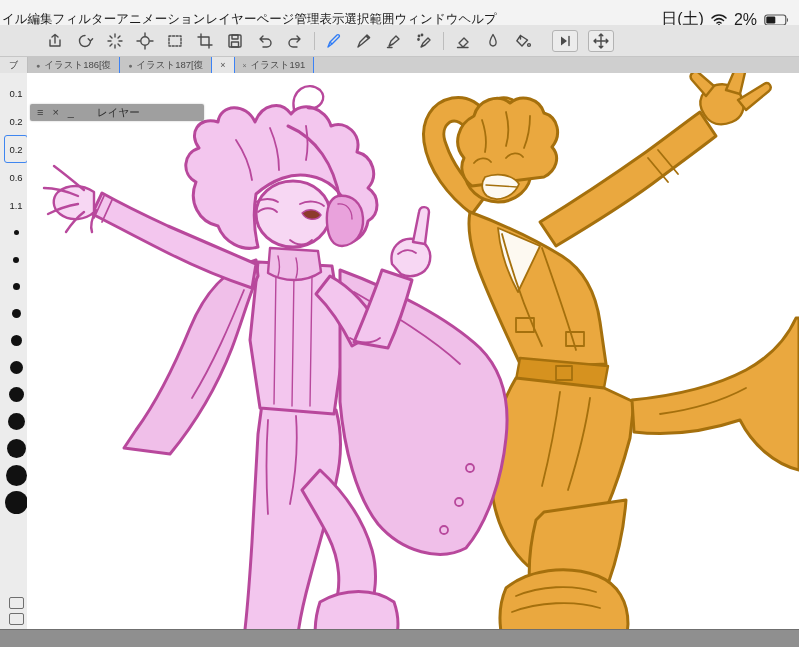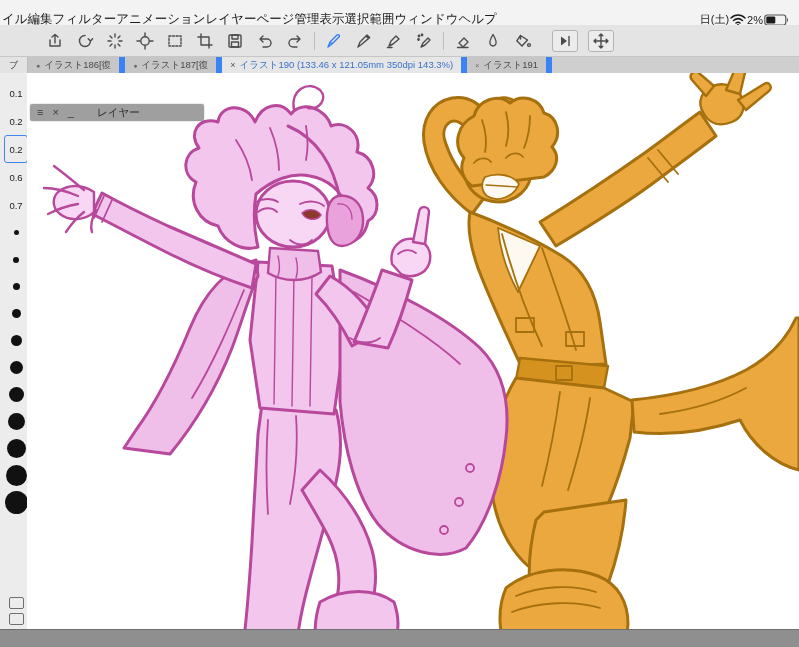--- a/index.html
+++ b/index.html
@@ -11,21 +11,21 @@
   }
   
   .menubar{
     position:absolute;left:0;top:0;width:799px;height:40px;
     background:#f3f3f3;border-bottom:1px solid #d2d2d2;
     display:flex;align-items:center;font-size:12.5px;color:#1c1c1c;
     box-sizing:border-box;
   }
   .menubar .menu-item{margin-left:0;white-space:nowrap;cursor:default;}
   .menubar .menu-item:first-child{margin-left:2px;}
-  .status-cluster{margin-left:auto;display:flex;align-items:center;gap:1px;margin-right:10px;font-size:11px;color:#1c1c1c;}
+  .status-cluster{margin-left:auto;display:flex;align-items:center;gap:7px;margin-right:10px;font-size:16px;color:#1c1c1c;}
   .status-cluster svg{display:block;}
   
   .toolbar{
     position:absolute;left:0;top:25px;width:799px;height:32px;
     background:#e4e4e4;border-bottom:1px solid #c6c6c6;
     display:flex;align-items:center;box-sizing:border-box;
   }
   .ticon-cell{width:30px;height:26px;display:flex;align-items:center;justify-content:center;flex:0 0 auto;}
   .ticon-cell:first-child{margin-left:40px;}
   .tb-divider{width:1px;height:18px;background:#bdbdbd;margin:0 4px;flex:0 0 auto;}
@@ -36,21 +36,21 @@
   .btn-frame{border:1px solid #b3b3b3;border-radius:3px;padding:1px 3px;background:#ececec;}
   .right-tools{margin-left:14px;display:flex;gap:10px;align-items:center;}
   
   .tabbar{
     position:absolute;left:0;top:57px;width:799px;height:16px;
     background:#cfcfcf;display:flex;align-items:stretch;font-size:9.5px;
   }
   .palette-head{width:27px;flex:0 0 auto;background:#e3e3e3;border-right:1px solid #bdbdbd;
     display:flex;align-items:center;justify-content:center;color:#333;font-size:9px;}
   .tab{display:flex;align-items:center;gap:4px;padding:0 8px;background:#c6c6c6;
-    border-right:6px solid #3b82f6;color:#4a4a4a;white-space:nowrap;overflow:hidden;cursor:default;}
+    border-right:1px solid #3b82f6;color:#4a4a4a;white-space:nowrap;overflow:hidden;cursor:default;}
   .tab .lead{font-size:7px;color:#6a6a6a;}
   .tab.active{background:#e6e6e6;color:var(--tab-active,#3a71c9);}
   .tab.active .lead{font-size:9px;color:#555;}
   
   .sidebar{
     position:absolute;left:0;top:73px;width:33px;height:556px;
     background:#ececec;border-right:1px solid #cfcfcf;box-sizing:border-box;
     display:flex;flex-direction:column;align-items:center;padding-top:6px;
   }
   .bsize-row{height:28px;display:flex;align-items:center;justify-content:center;
@@ -230,34 +230,33 @@
   <span class="tab">
     <span class="lead">●</span>
     <span>イラスト186[復</span>
   </span>
   <span class="tab">
     <span class="lead">●</span>
     <span>イラスト187[復</span>
   </span>
   <span class="tab active">
     <span class="lead">×</span>
-    <span>イラスト190 (133.46 x 121.05mm 350dpi 143.3%)</span>
   </span>
   <span class="tab">
     <span class="lead">×</span>
     <span>イラスト191</span>
   </span>
 </div>
 
 <div class="sidebar">
   <span class="bsize-row">0.1</span>
   <span class="bsize-row">0.2</span>
   <span class="bsize-row selected">0.2</span>
   <span class="bsize-row">0.6</span>
-  <span class="bsize-row">0.7</span>
+  <span class="bsize-row">1.1</span>
   <span id="brush-dots" style="display:contents"><span class="dot-row">
         <span class="dot" style="width: 5px; height: 5px;"></span>
       </span><span class="dot-row">
         <span class="dot" style="width: 6px; height: 6px;"></span>
       </span><span class="dot-row">
         <span class="dot" style="width: 7px; height: 7px;"></span>
       </span><span class="dot-row">
         <span class="dot" style="width: 9px; height: 9px;"></span>
       </span><span class="dot-row">
         <span class="dot" style="width: 11px; height: 11px;"></span>

